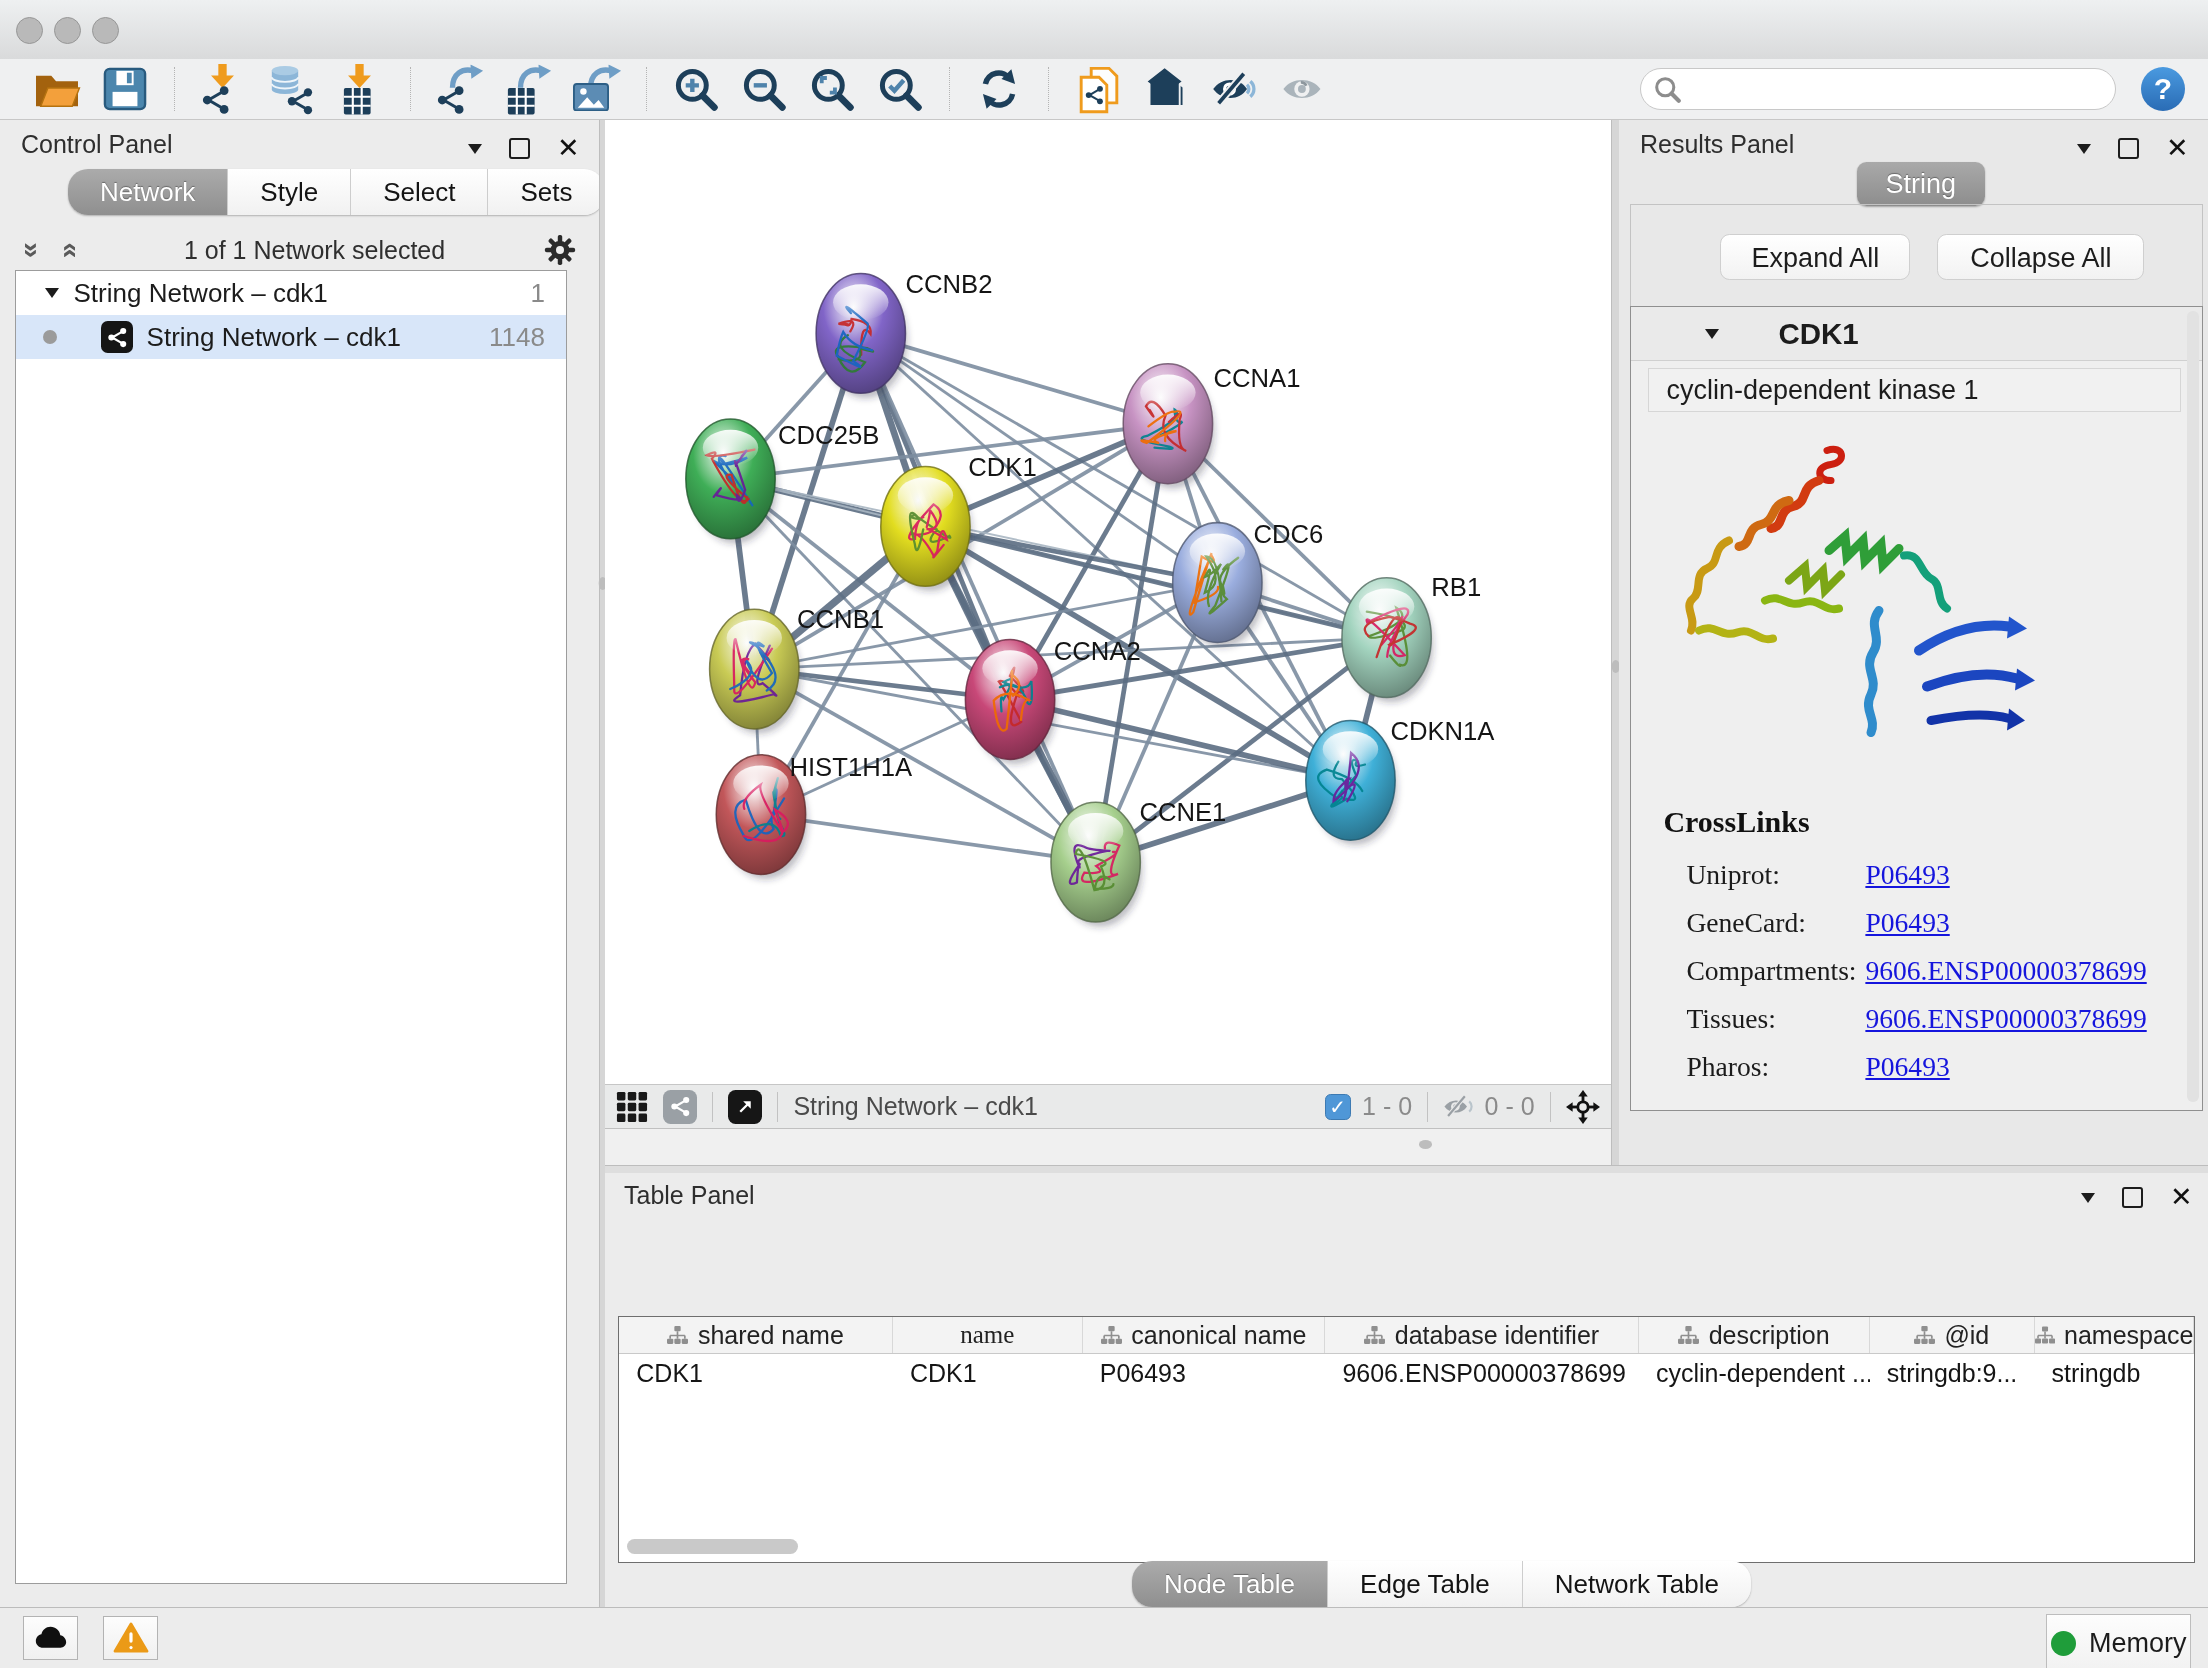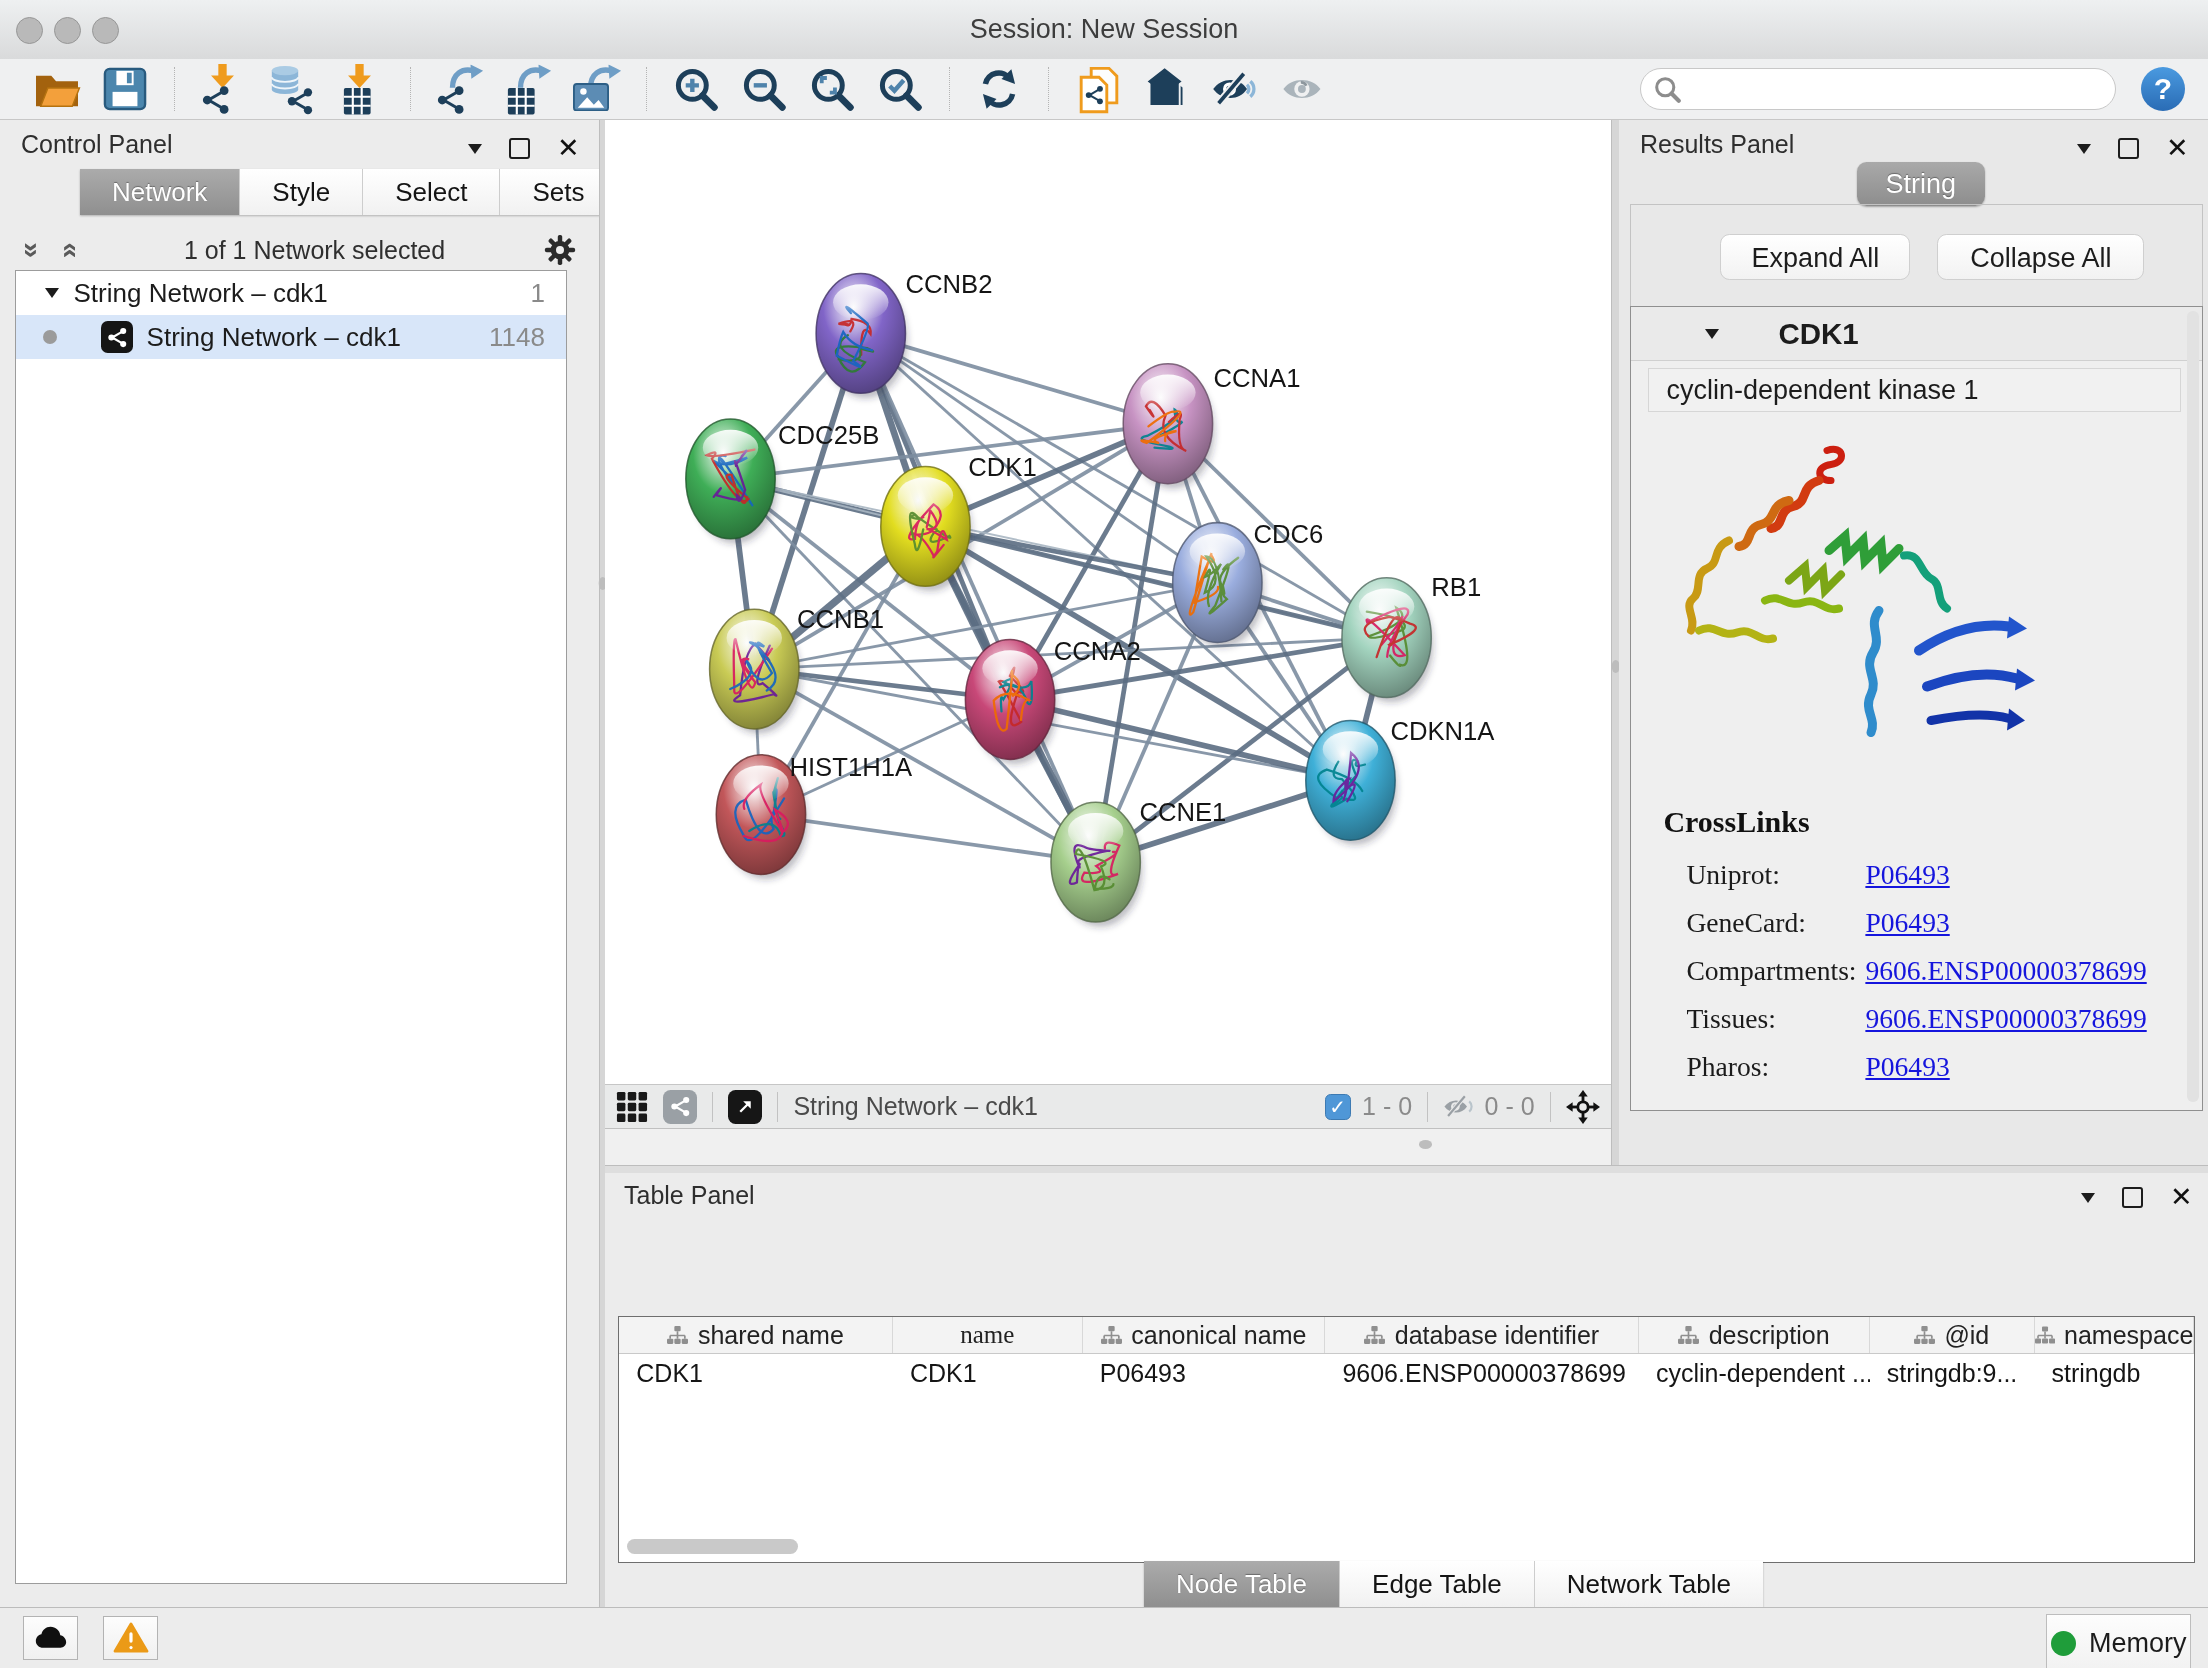--- a/index.html
+++ b/index.html
@@ -19,21 +19,21 @@
   .help-btn{width:44px;height:44px;border-radius:50%;background:linear-gradient(#4a9ae0,#2a6cb5);color:#fff;font-size:30px;font-weight:bold;display:flex;align-items:center;justify-content:center;margin-left:25px;flex:0 0 auto;}
   
   .tri{width:0;height:0;border-left:9.5px solid transparent;border-right:9.5px solid transparent;border-top:12.4px solid #1c1c1c;display:inline-block;}
   .tri.sm{border-left-width:7.6px;border-right-width:7.6px;border-top-width:10.5px;}
   .maxbox{width:17px;height:17px;border:2.4px solid #1c1c1c;border-radius:2.9px;display:inline-block;}
   .closex{font-size:27px;font-weight:bold;color:#111;line-height:1;}
   .closex::before{content:"✕";}
   .panel-title{font-size:25px;color:#2e2e2e;}
   .hdr-icons{position:absolute;display:flex;align-items:center;gap:27px;}
   
-  .segtabs{display:inline-flex;border-radius:0;box-shadow:0 1px 1.9px rgba(0,0,0,.25);overflow:hidden;margin-left:12px;}
+  .segtabs{display:inline-flex;border-radius:20px;box-shadow:0 1px 1.9px rgba(0,0,0,.25);overflow:hidden;}
   .segtab{height:46px;line-height:46px;padding:0 32px;font-size:26px;background:linear-gradient(#ffffff,#f1f1f1);color:#141414;border-left:1px solid #cdcdcd;}
   .segtab:first-child{border-left:none;}
   .segtab.active{background:linear-gradient(#ababab,#8f8f8f);color:#fff;text-shadow:0 -1px 1px rgba(0,0,0,.35);}
   
   .cpanel{left:0;top:120px;width:599px;height:1488px;background:#ececec;}
   .vsplit{background:#d6d6d6;border-left:1px solid #bdbdbd;border-right:1px solid #bdbdbd;}
   .knob{position:absolute;width:8.6px;height:13.3px;border-radius:50%;background:#bdbdbd;left:50%;transform:translateX(-50%);}
   .cp-sub{position:absolute;left:15px;right:15px;top:108px;height:44px;display:flex;align-items:center;}
   .chev{font-size:28.5px;color:#5a5a5a;font-weight:bold;display:inline-block;line-height:1;}
   .chev.down::before{content:"»";display:inline-block;transform:rotate(90deg);}
@@ -139,21 +139,20 @@
     </symbol>
   </defs>
 </svg>
 
 <div id="app">
 
   <div class="abs titlebar">
     <span class="tl" style="left:16px"></span>
     <span class="tl" style="left:54px"></span>
     <span class="tl" style="left:92px"></span>
-    <div class="win-title">Session: New Session</div>
   </div>
 
   <div class="abs toolbar">
     <div class="tbi">
       <svg width="48" height="42" viewBox="0 0 50 44">
         <path d="M3 8 h16 l5 6 h23 v26 h-44 z" fill="#a3620e"></path>
         <path d="M8 40 l7.5 -19 h33 l-7.5 19 z" fill="#f3a03b" stroke="#b5720f" stroke-width="1.5"></path>
       </svg>
     </div>
     <div class="tbi">

